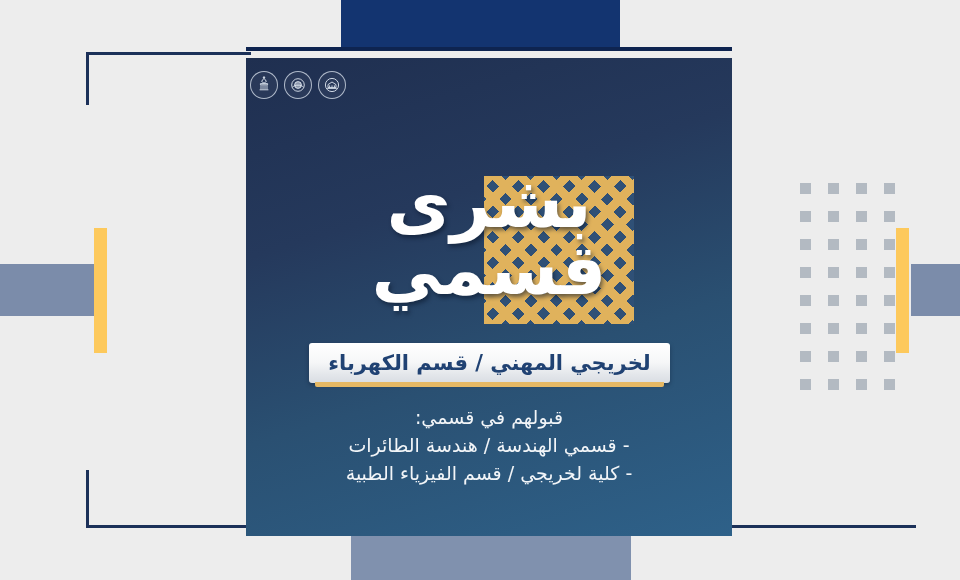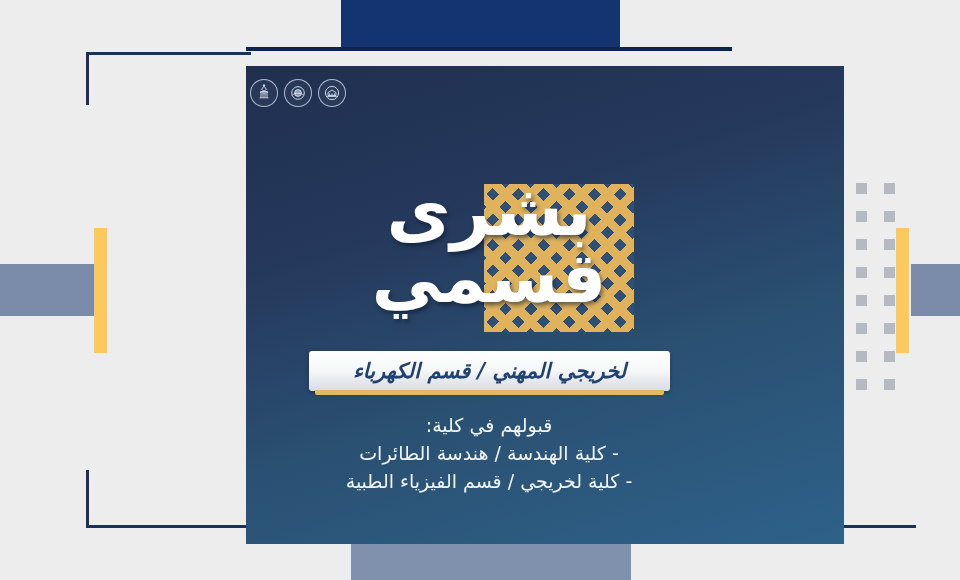--- a/index.html
+++ b/index.html
@@ -81,25 +81,24 @@
   }
   .dot-grid i {
     display: block;
     width: 11px; height: 11px;
     background: #b3bac2;
   }
 
   
   .card {
     position: absolute;
-    left: 246px; top: 66px;
-    width: 580px; height: 478px;
+    left: 246px; top: 58px;
+    width: 486px; height: 478px;
     background: linear-gradient(163deg, #1f2f50 0%, #25395c 32%, #2a5072 62%, #2e6189 100%);
     overflow: hidden;
-    padding-left: 18px;
   }
 
   
   .logos {
     position: absolute;
     left: 4px; top: 13px;
     display: flex;
     gap: 6px;
   }
   .logo-badge {
@@ -165,21 +164,20 @@
     height: 5px;
     background: #e5b864;
     border-radius: 0 0 2px 2px;
   }
   .ribbon-label {
     color: #204273;
     font-size: 21px;
     font-weight: bold;
     position: relative;
     z-index: 2;
-    font-style: italic;
   }
 
   
   .body-text {
     position: absolute;
     left: 0; top: 345px;
     width: 486px;
     direction: rtl;
     text-align: center;
     color: #f2f5f8;
@@ -282,19 +280,19 @@
         <span>بشرى</span>
         <span>قسمي</span>
       </div>
     </div>
 
     <div class="ribbon">
       <span class="ribbon-label">لخريجي المهني / قسم الكهرباء</span>
     </div>
 
     <div class="body-text" id="body-text">
-        <span class="line">قبولهم في كلية:</span>
-        <span class="line">- كلية الهندسة / هندسة الطائرات</span>
+        <span class="line">قبولهم في قسمي:</span>
+        <span class="line">- قسمي الهندسة / هندسة الطائرات</span>
         <span class="line">- كلية لخريجي / قسم الفيزياء الطبية</span>
       </div>
 
   </div>
 </div>
 
 </body></html>

